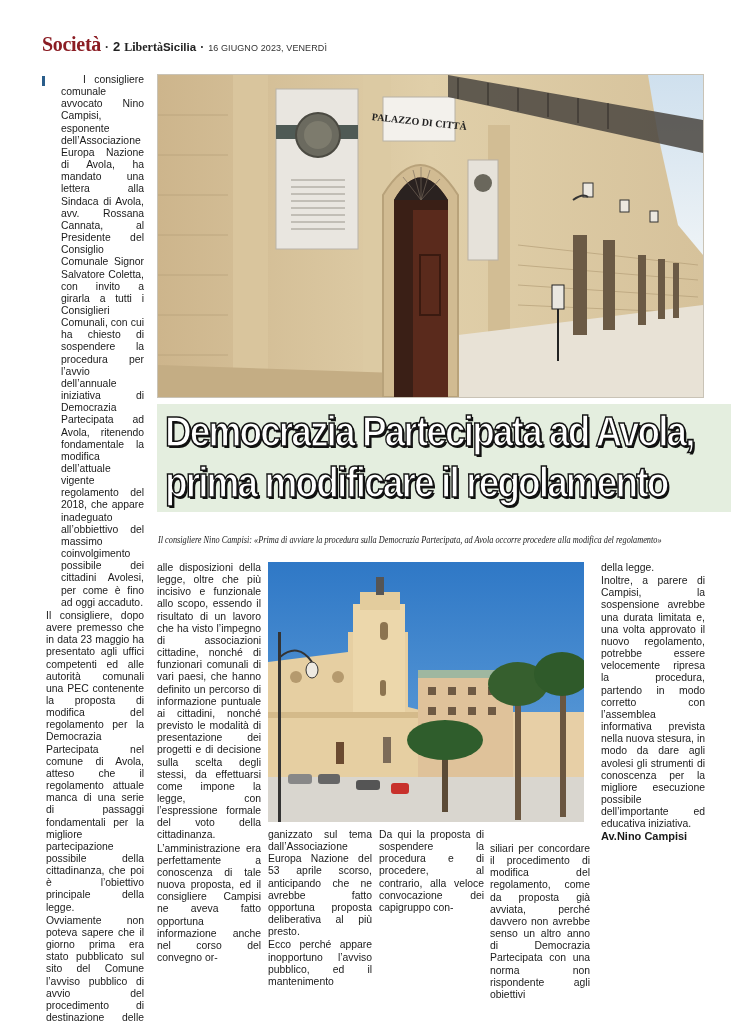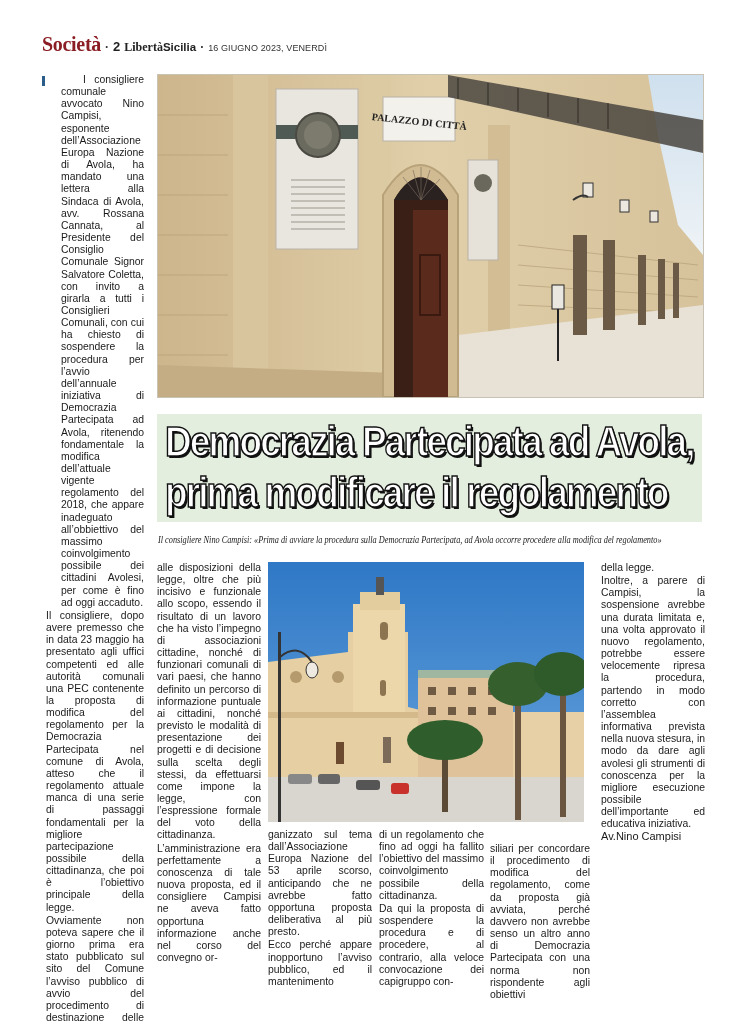--- a/index.html
+++ b/index.html
@@ -23,27 +23,27 @@
 
   #col2 { left:157px; top:562px; width:104px; }
   #col3 { left:268px; top:829px; width:104px; }
   #col4 { left:379px; top:829px; width:105px; }
   #col5 { left:490px; top:843px; width:100px; }
   #col6 { left:601px; top:562px; width:104px; }
 
   .photo-top { position:absolute; left:157px; top:74px; width:545px; height:322px; border:1px solid #c9c3b6; overflow:hidden; background:#d8c7a4; }
   .photo-bottom { position:absolute; left:268px; top:562px; width:316px; height:260px; overflow:hidden; background:#3b82c9; }
 
-  .headline-box { position:absolute; left:157px; top:414px; width:545px; height:108px; background:#e4eedf; }
+  .headline-box { position:absolute; left:157px; top:404px; width:545px; height:108px; background:#e4eedf;padding-left:29px; }
   .headline { position:absolute; left:8px; top:2px; font-family:"Liberation Sans", sans-serif; font-weight:bold; font-size:43px; line-height:51px; color:#ffffff; letter-spacing:-2.2px; transform:scaleX(0.86); transform-origin:left top; white-space:nowrap;
     -webkit-text-stroke:1.6px #111; text-shadow: 2px 2px 0 #111; }
 
   .subheadline { position:absolute; left:158px; top:534px; width:560px; font-family:"Liberation Serif", serif; font-style:italic; font-size:10.6px; color:#1a1a1a; white-space:nowrap; transform:scaleX(0.78); transform-origin:left top; letter-spacing:0px; }
 
-  .signature { font-weight:normal; font-size:11px; text-align:left; margin-top:1px; }
+  .signature { font-weight:bold; font-size:11px; text-align:left; margin-top:1px; }
 </style>
 </head>
 <body>
 
 <div class="masthead">
   <span class="section-name">Società</span>
   <span class="dot">·</span>
   <span class="page-num">2</span>
   <span class="paper-logo">
     <span>Libertà</span><span class="sub">Sicilia</span>
@@ -228,21 +228,20 @@
     <ellipse cx="44" cy="108" rx="6" ry="8" fill="#eeeae2" stroke="#333"></ellipse>
   </svg>
 </div>
 
 <div class="col" id="col3">
   <p class="para">ganizzato sul tema dall’Associazione Europa Nazione del 53 aprile scorso, anticipando che ne avrebbe fatto opportuna proposta deliberativa al più presto.</p>
   <p class="para">Ecco perché appare inopportuno l’avviso pubblico, ed il mantenimento</p>
 </div>
 
 <div class="col" id="col4">
-  <p class="para">di un regolamento che fino ad oggi ha fallito l’obiettivo del massimo coinvolgimento possibile della cittadinanza.</p>
   <p class="para">Da qui la proposta di sospendere la procedura e di procedere, al contrario, alla veloce convocazione dei capigruppo con-</p>
 </div>
 
 <div class="col" id="col5">
   <p class="para">siliari per concordare il procedimento di modifica del regolamento, come da proposta già avviata, perché davvero non avrebbe senso un altro anno di Democrazia Partecipata con una norma non rispondente agli obiettivi</p>
 </div>
 
 <div class="col" id="col6">
   <p class="para">della legge.</p>
   <p class="para">Inoltre, a parere di Campisi, la sospensione avrebbe una durata limitata e, una volta approvato il nuovo regolamento, potrebbe essere velocemente ripresa la procedura, partendo in modo corretto con l’assemblea informativa prevista nella nuova stesura, in modo da dare agli avolesi gli strumenti di conoscenza per la migliore esecuzione possibile dell’importante ed educativa iniziativa.</p>

